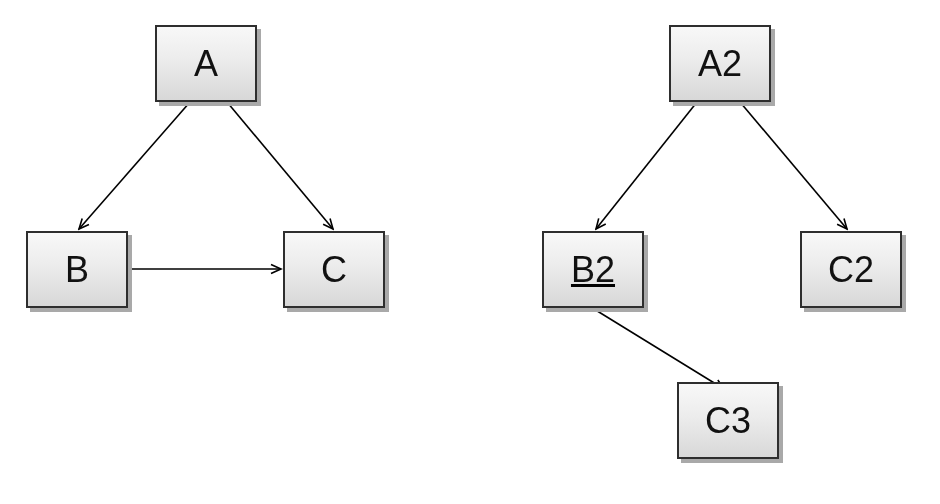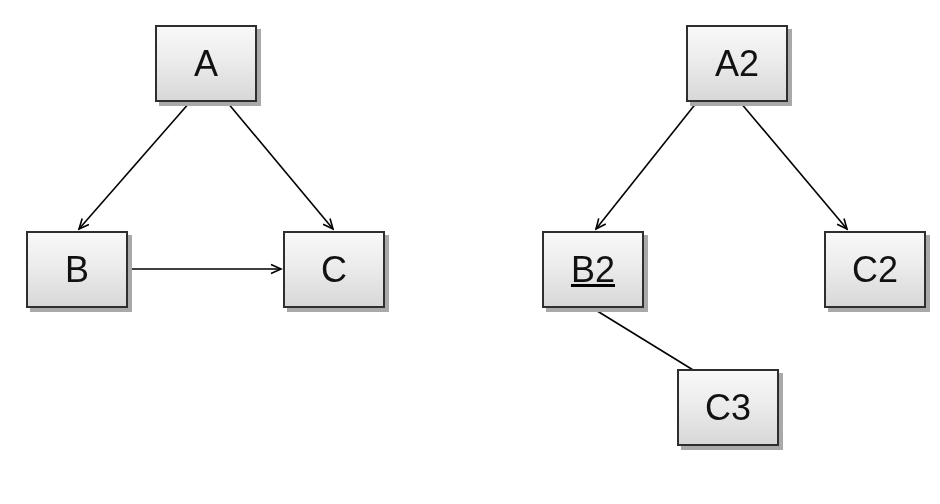--- a/index.html
+++ b/index.html
@@ -38,24 +38,24 @@
   .node-label {
     font-size: 36px;
     line-height: 1;
     color: #111111;
     user-select: none;
   }
   
   .pos-a  { left: 155px; top: 25px;  }
   .pos-b  { left: 26px;  top: 231px; }
   .pos-c  { left: 283px; top: 231px; }
-  .pos-a2 { left: 686px; top: 25px;  }
+  .pos-a2 { left: 669px; top: 25px;  }
   .pos-b2 { left: 542px; top: 231px; text-decoration: underline; }
-  .pos-c2 { left: 800px; top: 231px; margin-left: 24px; }
-  .pos-c3 { left: 677px; top: 369px; }
+  .pos-c2 { left: 800px; top: 231px; }
+  .pos-c3 { left: 677px; top: 382px; }
 </style>
 </head>
 <body>
 
 <div class="canvas">
 
   <svg class="edges-layer" width="940" height="504" viewBox="0 0 940 504" xmlns="http://www.w3.org/2000/svg">
     <defs>
       <marker id="arrowhead" viewBox="0 0 12 12" markerUnits="userSpaceOnUse" markerWidth="13" markerHeight="12" refX="11" refY="6" orient="auto">
         <path d="M 1 1.5 L 11 6 L 1 10.5" fill="none" stroke="#000000" stroke-width="1.6"></path>

